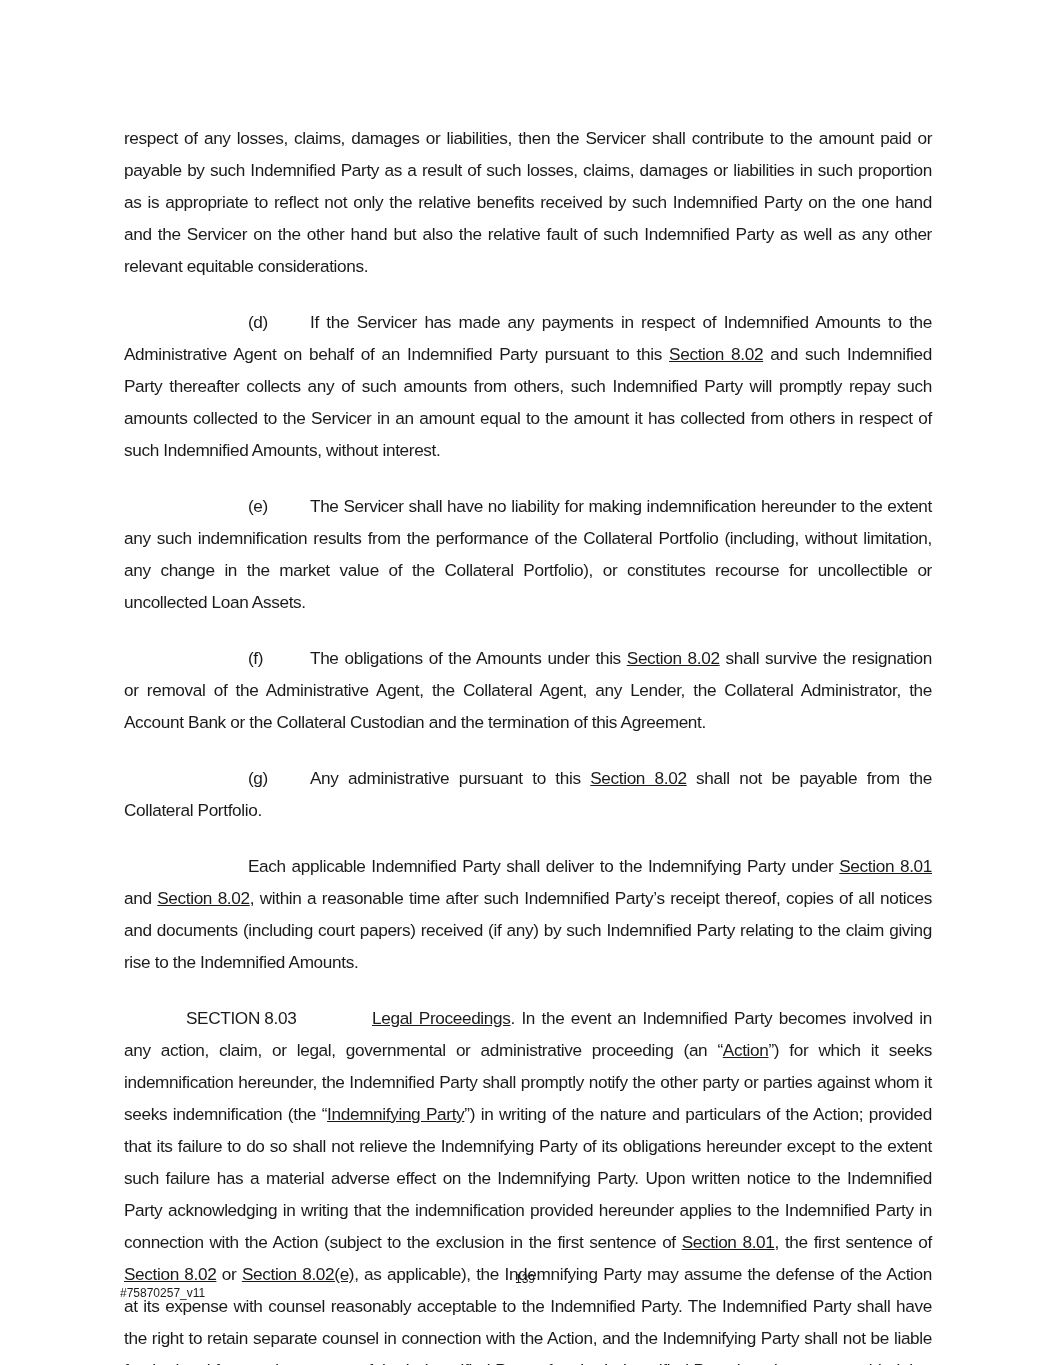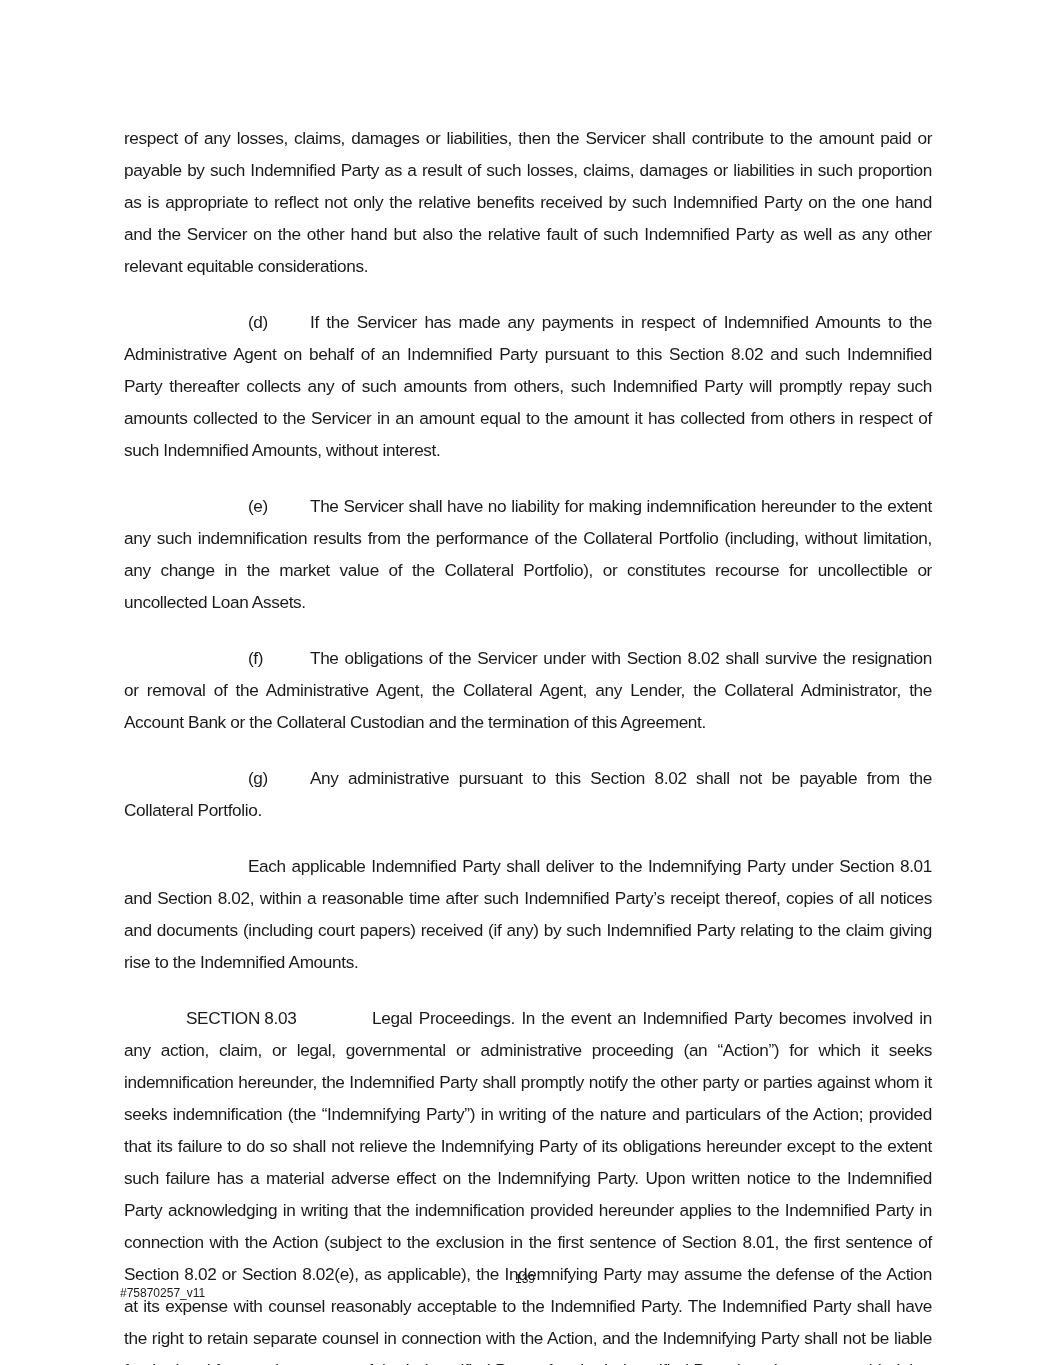--- a/index.html
+++ b/index.html
@@ -9,21 +9,21 @@
     font-family: "Liberation Sans", sans-serif;
     font-size: 17.2px; line-height: 32px; color: #1a1a1a;
     letter-spacing: -0.35px;
   }
   .para { text-align: justify; margin: 0 0 24px 0; }
   .para.last { margin-bottom: 8px; }
   .indent2 { text-indent: 124px; }
   .indent1 { text-indent: 62px; }
   .label { display: inline-block; width: 62px; text-indent: 0; }
   .sec-num { display: inline-block; width: 186px; text-indent: 0; }
-  .ref { }
+  .ref { text-decoration: underline; }
   .footer-left {
     position: absolute; left: 120px; top: 1265px;
     font-family: "Liberation Sans", sans-serif; font-size: 12px; color: #1a1a1a; margin-top: 21px;
   }
   .footer-center {
     position: absolute; left: 515px; top: 1272px;
     font-family: "Liberation Sans", sans-serif; font-size: 12px; color: #1a1a1a;
   }
 </style>
 </head>
@@ -37,21 +37,21 @@
 
   <p class="para indent2">
     <span class="label">(d)</span><span>If the Servicer has made any payments in respect of Indemnified Amounts to the Administrative Agent on behalf of an Indemnified Party pursuant to this </span><span class="ref">Section 8.02</span><span> and such Indemnified Party thereafter collects any of such amounts from others, such Indemnified Party will promptly repay such amounts collected to the Servicer in an amount equal to the amount it has collected from others in respect of such Indemnified Amounts, without interest.</span>
   </p>
 
   <p class="para indent2">
     <span class="label">(e)</span><span>The Servicer shall have no liability for making indemnification hereunder to the extent any such indemnification results from the performance of the Collateral Portfolio (including, without limitation, any change in the market value of the Collateral Portfolio), or constitutes recourse for uncollectible or uncollected Loan Assets.</span>
   </p>
 
   <p class="para indent2">
-    <span class="label">(f)</span><span>The obligations of the Servicer under with </span><span class="ref">Section 8.02</span><span> shall survive the resignation or removal of the Administrative Agent, the Collateral Agent, any Lender, the Collateral Administrator, the Account Bank or the Collateral Custodian and the termination of this Agreement.</span>
+    <span class="label">(f)</span><span>The obligations of the Amounts under this </span><span class="ref">Section 8.02</span><span> shall survive the resignation or removal of the Administrative Agent, the Collateral Agent, any Lender, the Collateral Administrator, the Account Bank or the Collateral Custodian and the termination of this Agreement.</span>
   </p>
 
   <p class="para indent2">
     <span class="label">(g)</span><span>Any administrative pursuant to this </span><span class="ref">Section 8.02</span><span> shall not be payable from the Collateral Portfolio.</span>
   </p>
 
   <p class="para indent2">
     <span>Each applicable Indemnified Party shall deliver to the Indemnifying Party under </span><span class="ref">Section 8.01</span><span> and </span><span class="ref">Section 8.02</span><span>, within a reasonable time after such Indemnified Party’s receipt thereof, copies of all notices and documents (including court papers) received (if any) by such Indemnified Party relating to the claim giving rise to the Indemnified Amounts.</span>
   </p>
 

